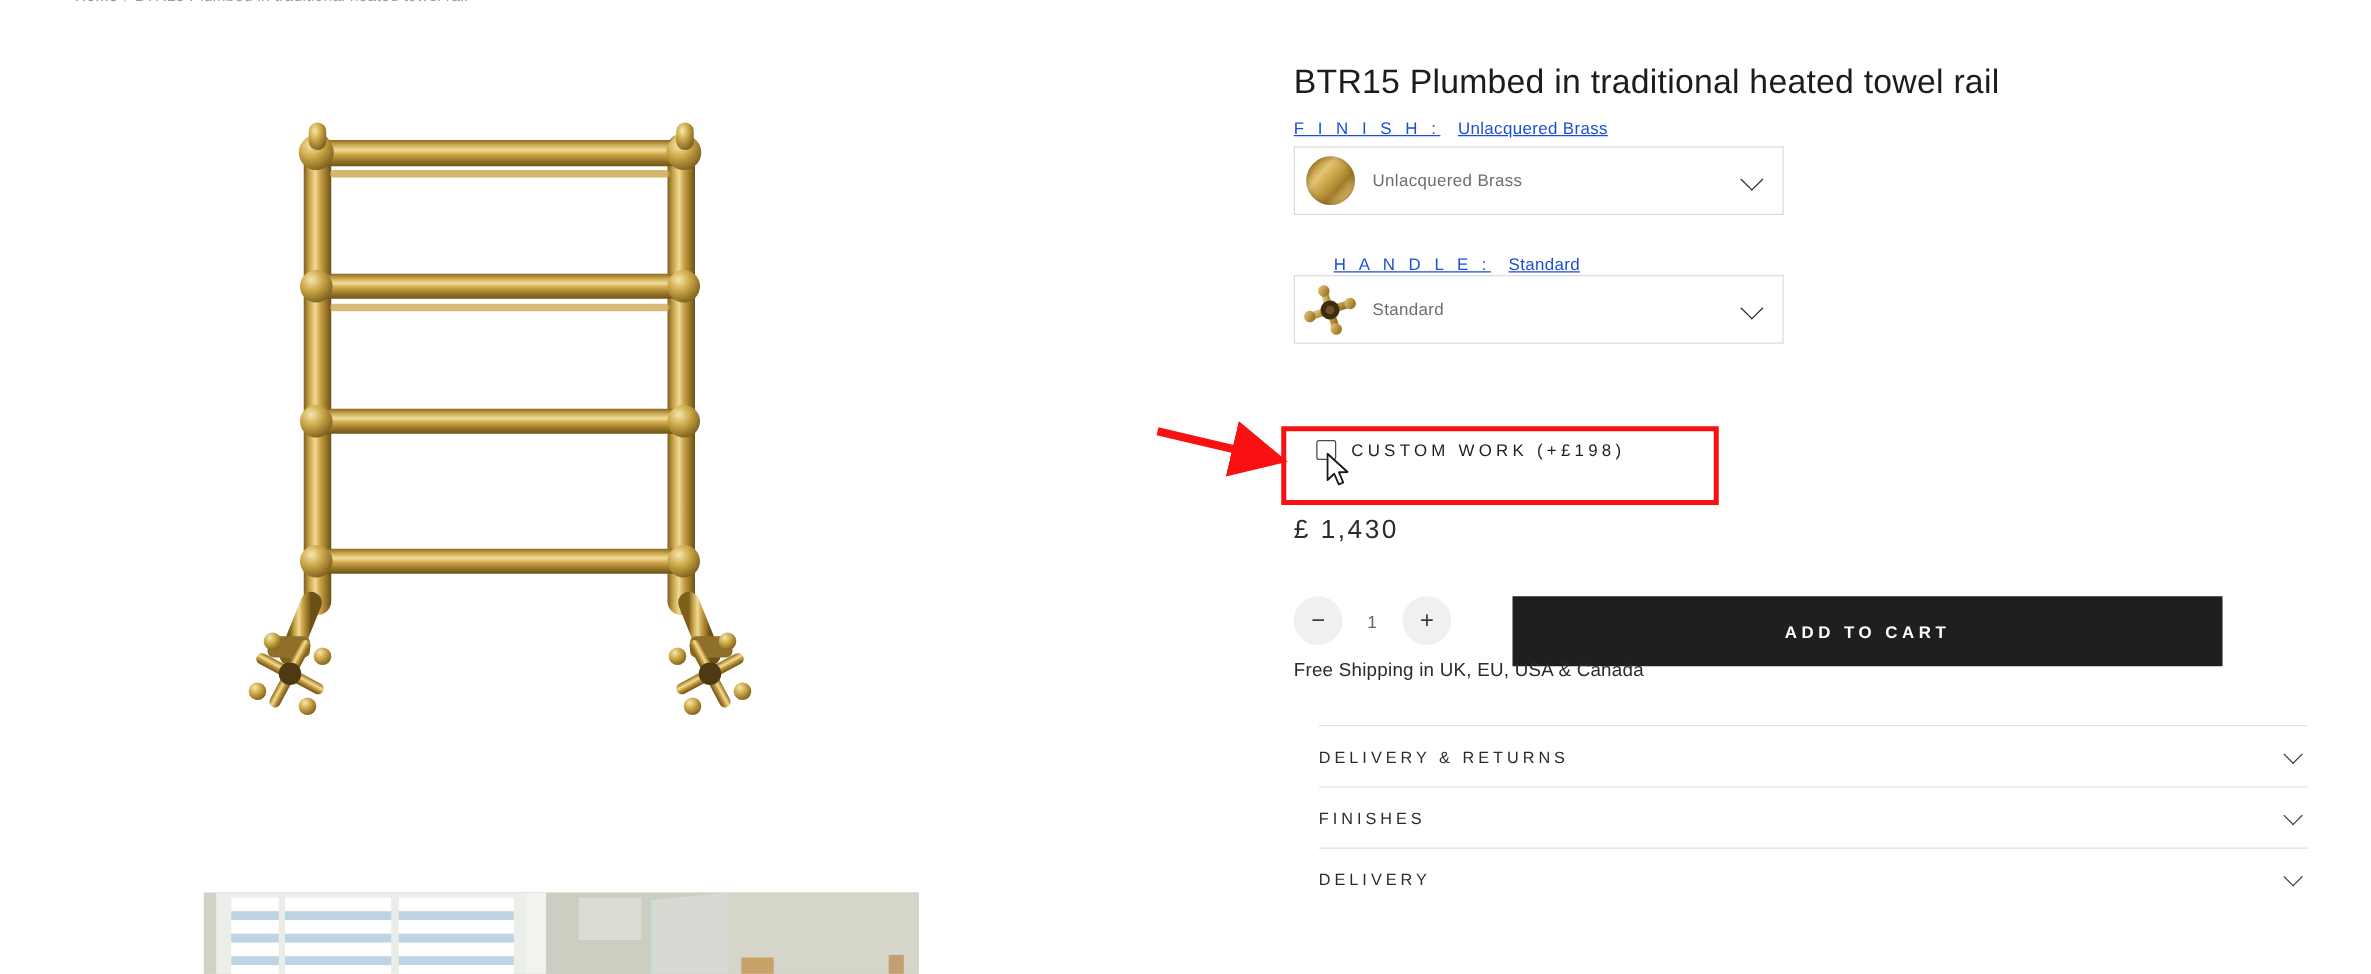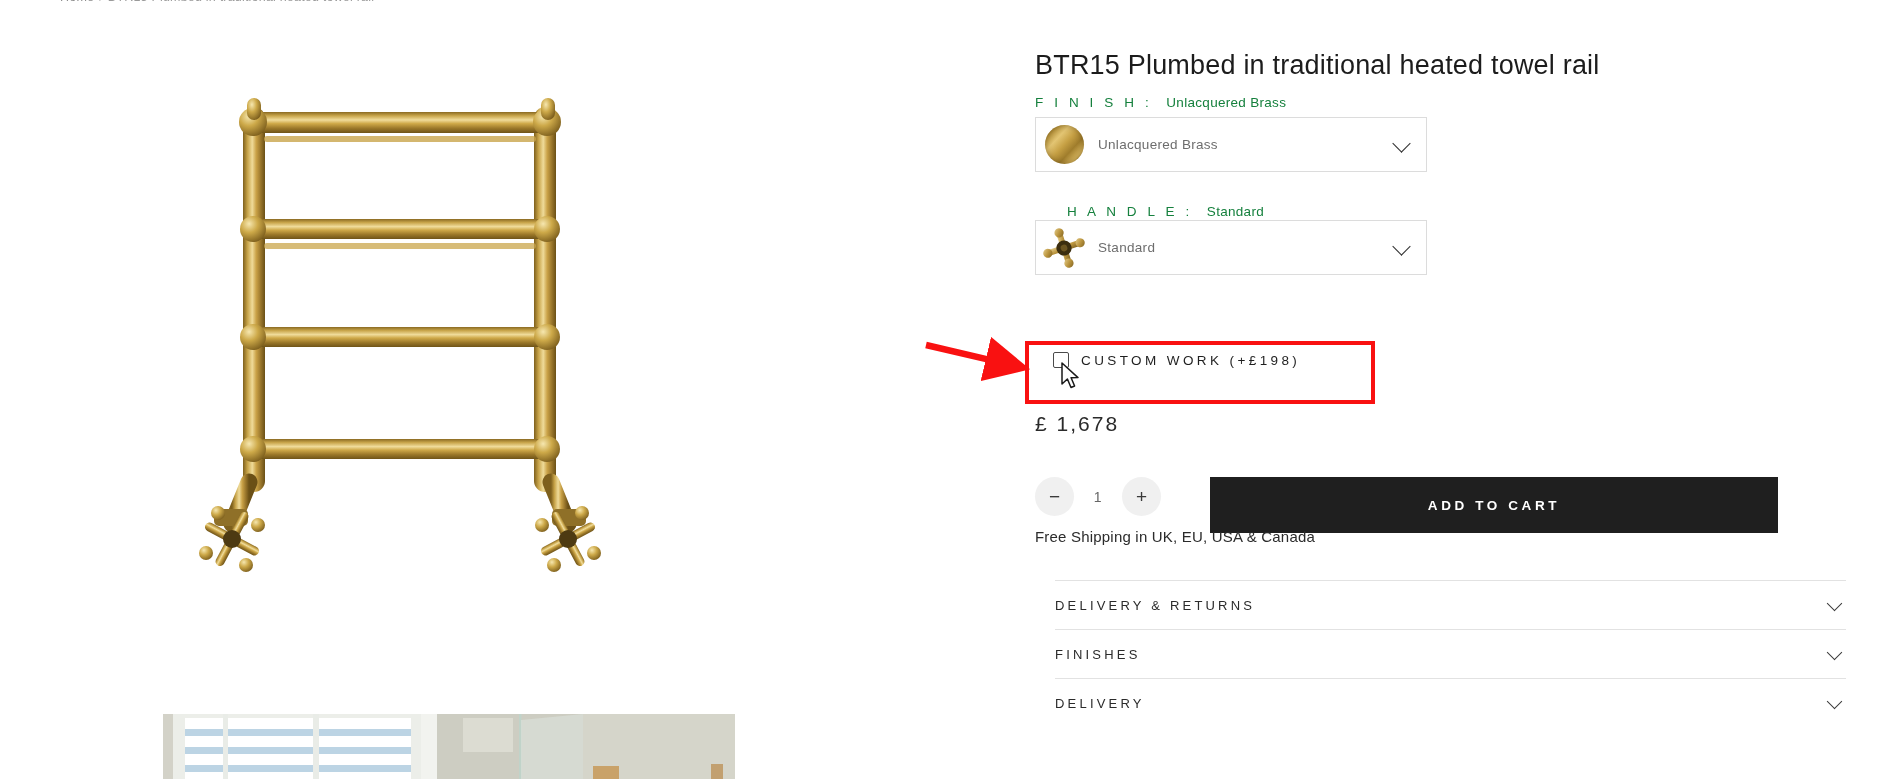--- a/index.html
+++ b/index.html
@@ -39,21 +39,21 @@
   .info { position: absolute; left: 1025px; top: 0; width: 872px; height: 779px; }
 
   .product-title {
     position: absolute; left: 10px; top: 50px;
     font-size: 27px; color: #1c1c1c; font-weight: 400;
     letter-spacing: .2px; white-space: nowrap;
   }
 
   .opt-label {
     position: absolute; left: 10px;
-    font-size: 13.5px; color: #15803d; white-space: nowrap;
+    font-size: 13.5px; color: #1d4ed8; white-space: nowrap; text-decoration: underline;
   }
   .opt-label .lab-key { letter-spacing: 3.6px; }
   .opt-label .lab-val { letter-spacing: .3px; margin-left: 14px; }
 
   .select-box {
     position: absolute; left: 10px; width: 392px; height: 55px;
     border: 1px solid #dcdcdc; background: #fff;
     display: flex; align-items: center;
   }
   .swatch-slot {
@@ -312,21 +312,21 @@
       </span>
       <span class="select-text">Standard</span>
       <span class="chev"></span>
     </div>
 
     <label class="custom-row">
       <span class="cb"></span>
       <span class="custom-text">CUSTOM WORK (+£198)</span>
     </label>
 
-    <div class="price">£ 1,678</div>
+    <div class="price">£ 1,430</div>
 
     <div class="qty">
       <button class="qty-btn">−</button>
       <span class="qty-val">1</span>
       <button class="qty-btn">+</button>
     </div>
 
     <button class="add-cart">ADD TO CART</button>
 
     <div class="shipping">Free Shipping in UK, EU, USA &amp; Canada</div>

